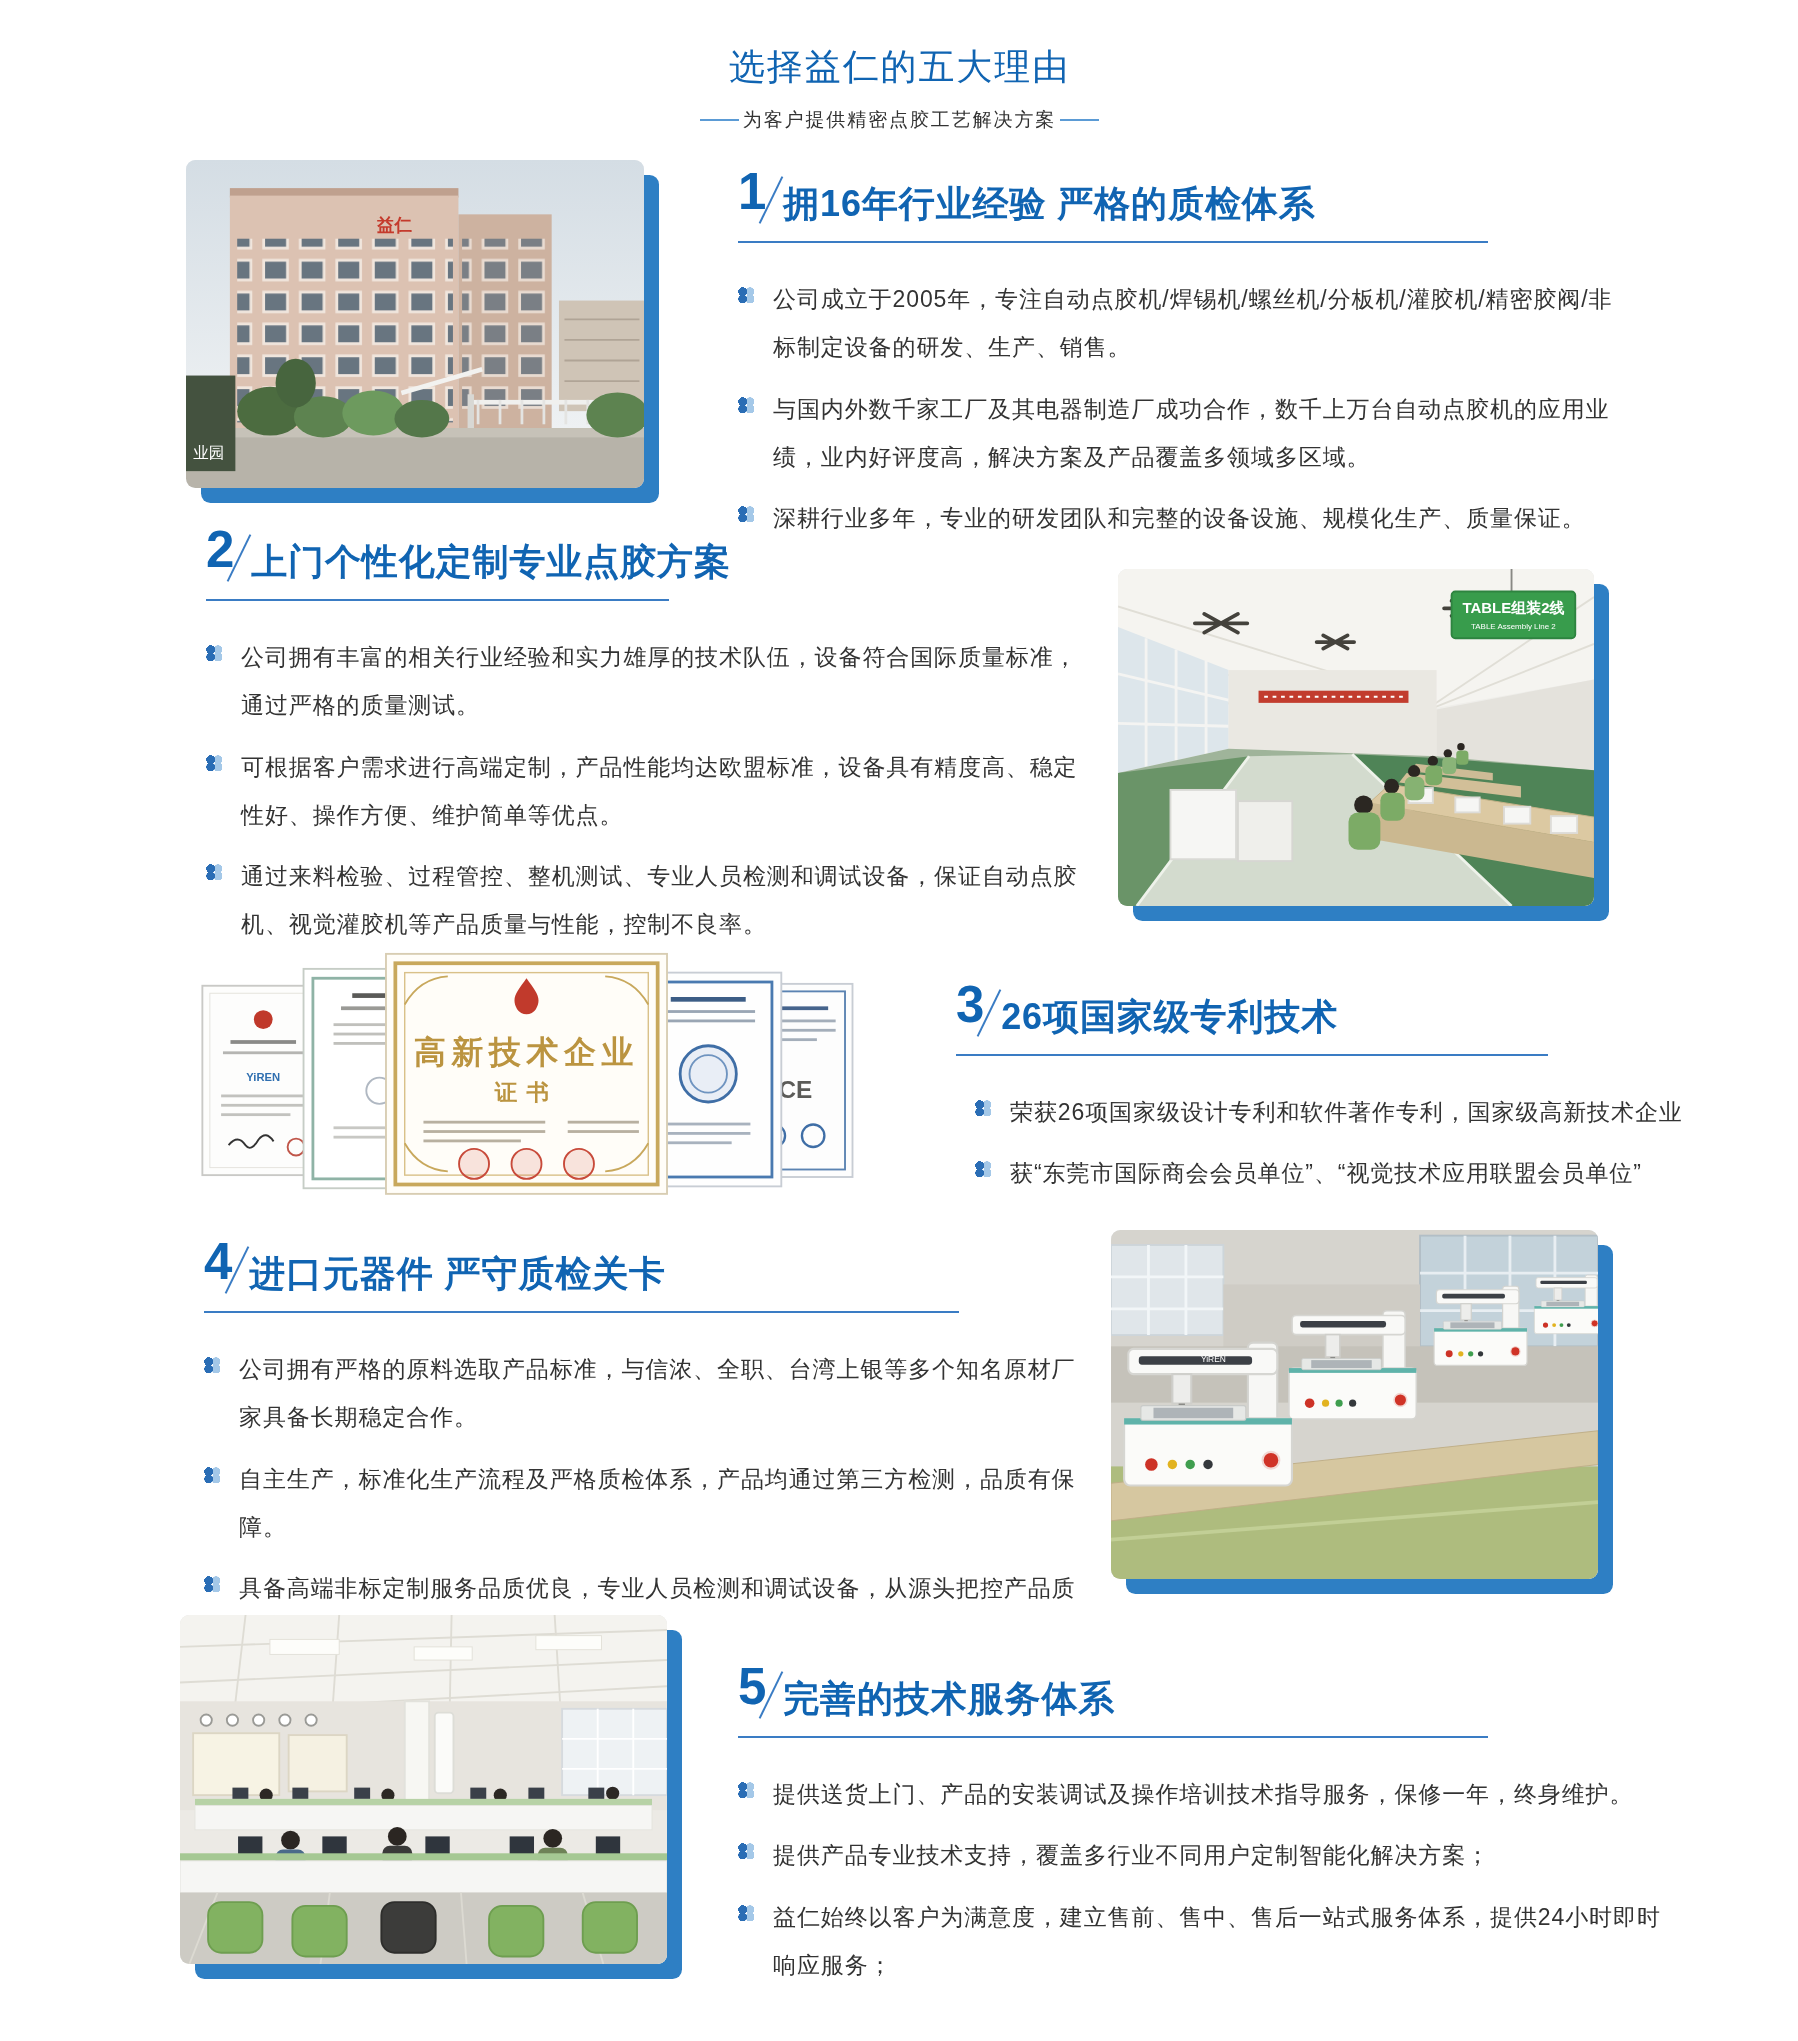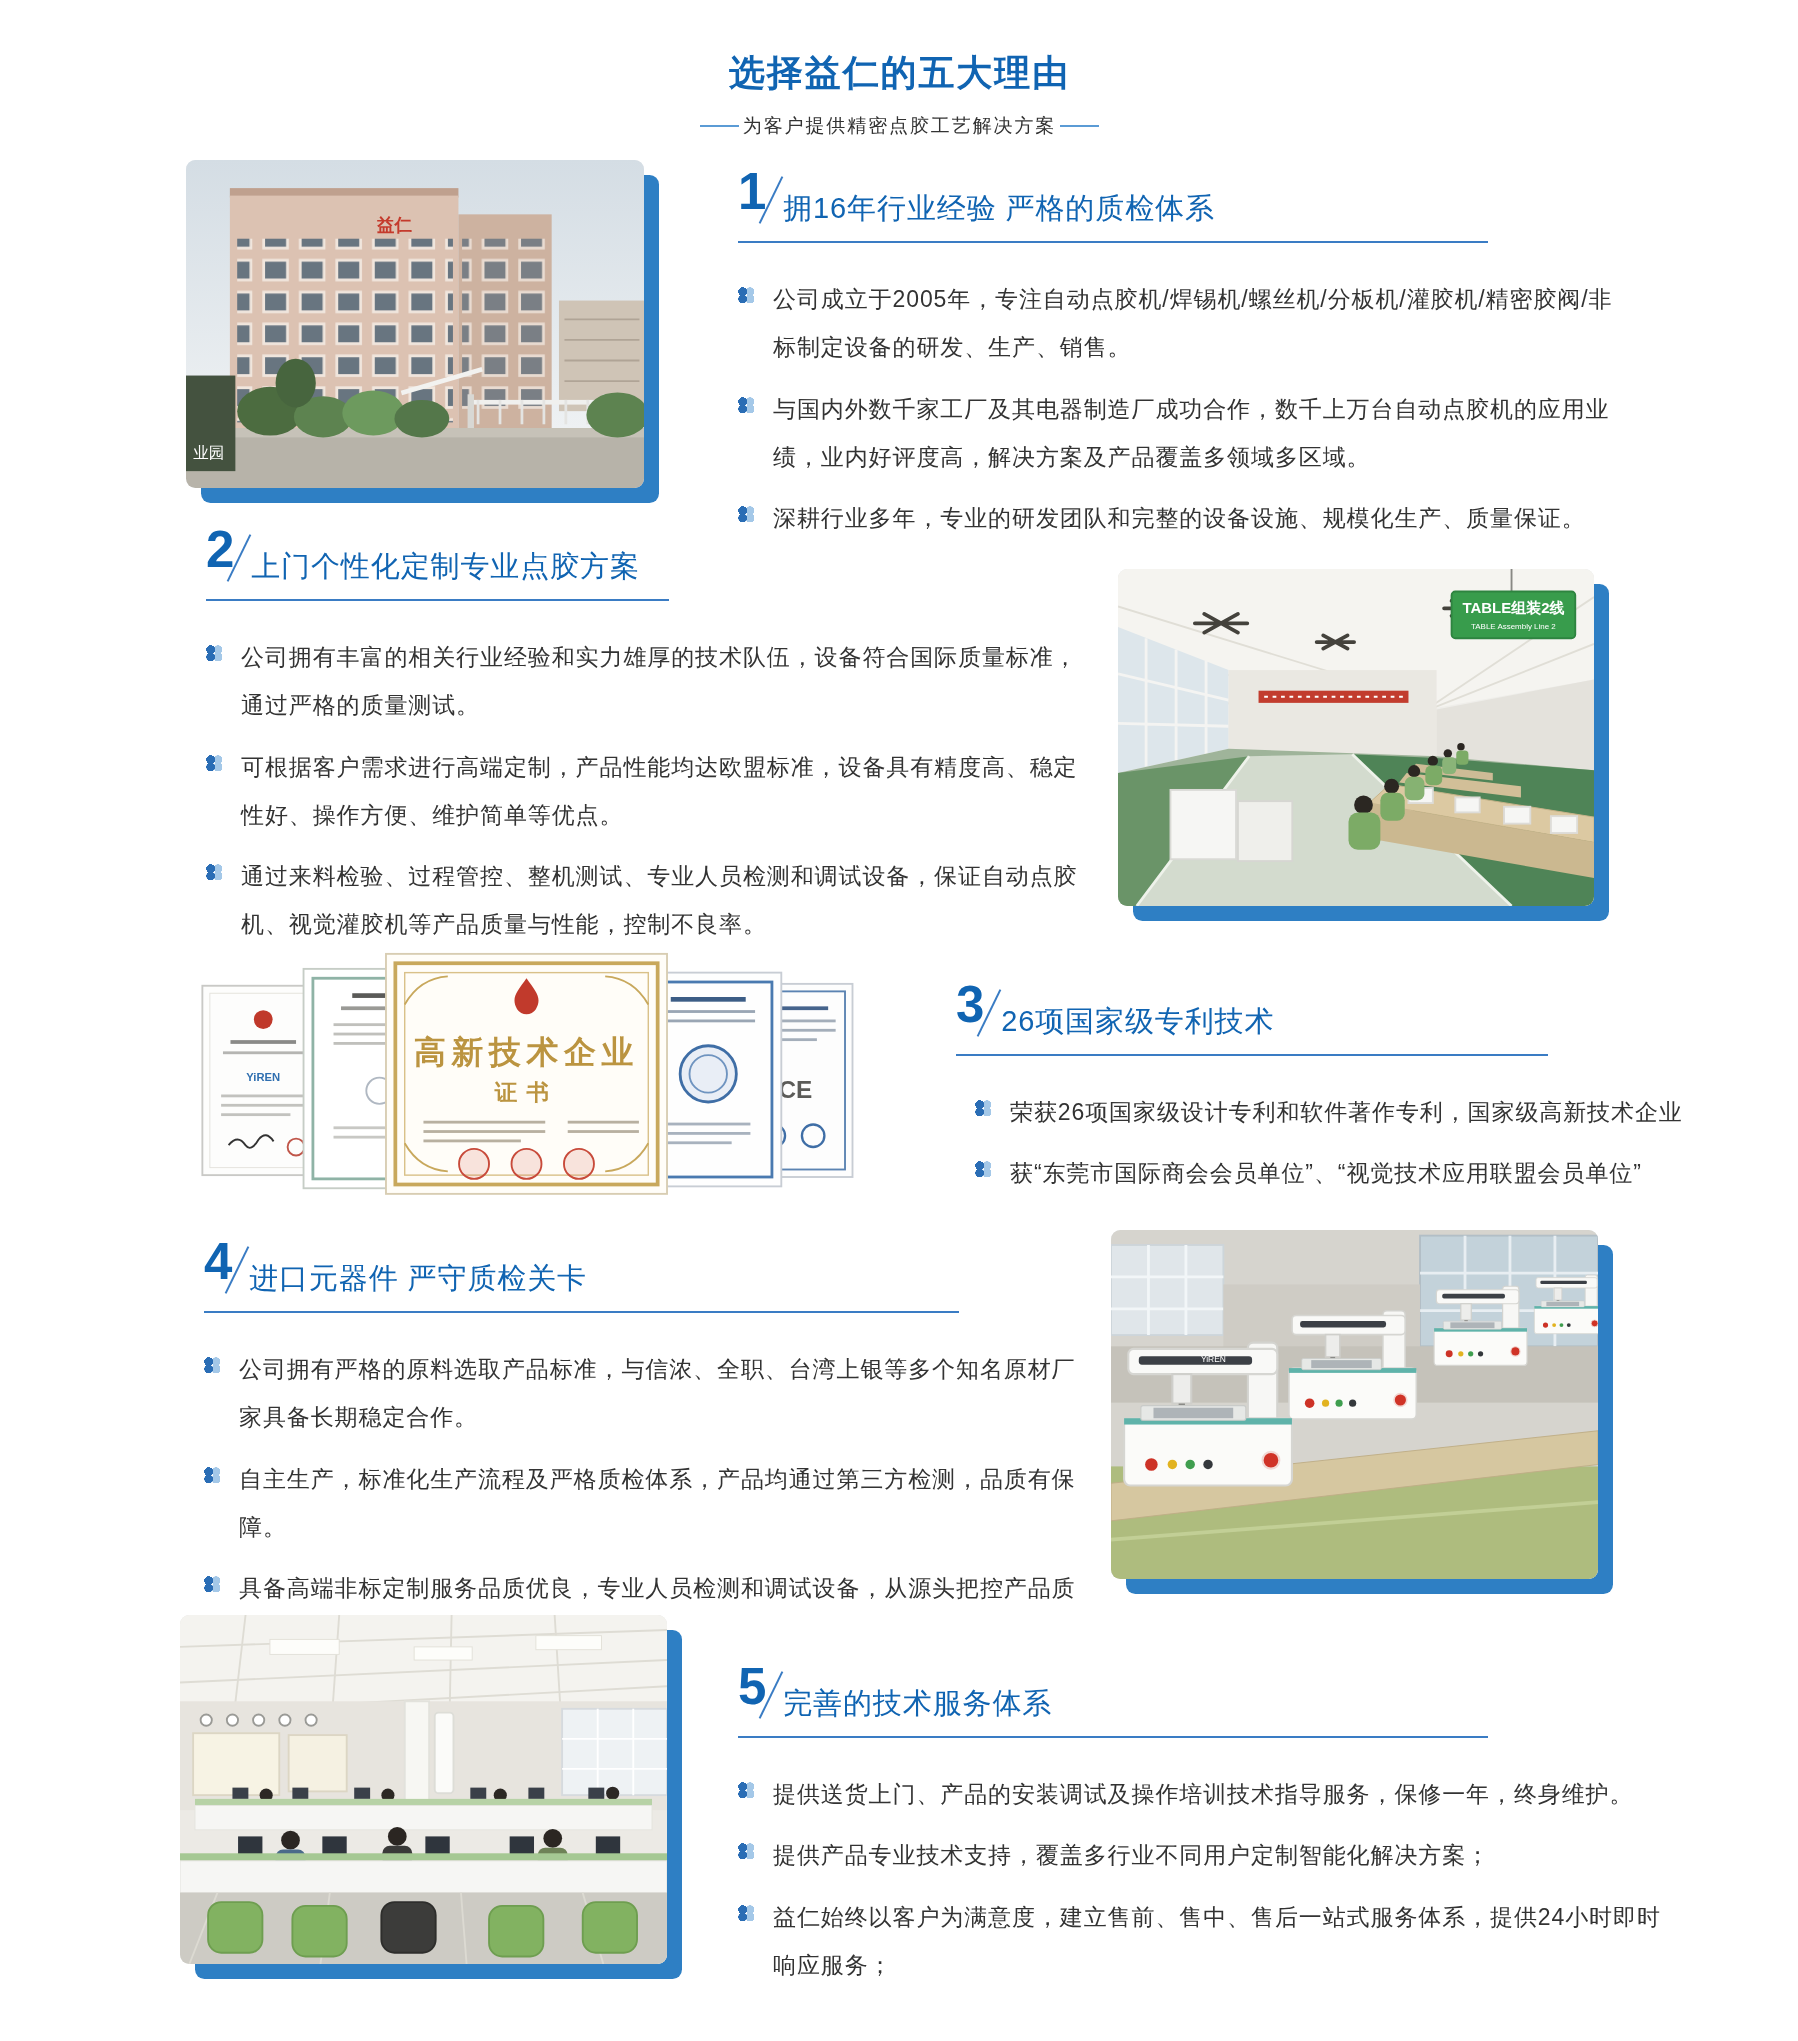--- a/index.html
+++ b/index.html
@@ -1,36 +1,36 @@
 <!DOCTYPE html>
 <html style="font-size:15px"><head>
 <meta charset="utf-8">
 <style>
   html,body { margin:0; padding:0; background:#ffffff; }
   body { font-family:"Liberation Sans","DejaVu Sans",sans-serif; }
   .page { position:relative; width:1799px; height:2042px; background:#fff; overflow:hidden; }
 
   
   .header { position:absolute; left:0; top:37px; width:100%; text-align:center; }
-  .page-title { margin:12px; font-size:36px; font-weight:bold; color:#1064b2; letter-spacing:1.9px; }
+  .page-title { margin:6px; font-size:36px; font-weight:normal; color:#1064b2; letter-spacing:1.9px; }
   .page-subtitle { margin-top:15px; display:flex; justify-content:center; align-items:center; gap:4px; font-size:19px; color:#333; letter-spacing:1.9px; }
   .subtitle-dash { width:39px; height:1.9px; background:#5b9bd5; }
 
   
   .photo-card { position:absolute; border-radius:9.4px; box-shadow:15px 15px 0 0 #2e7fc4; overflow:hidden; background:#e6eaee; }
   .photo-card svg { display:block; width:100%; height:100%; }
   .certs-collage { position:absolute; }
   .certs-collage svg { display:block; width:100%; height:100%; }
 
   
   .sec-text { position:absolute; }
   .sec-head { display:flex; align-items:flex-end; }
   .sec-num { font-size:51px; line-height:0.9; font-weight:bold; color:#1064b2; margin-bottom:11.2px; }
   .sec-slash { width:1.9px; height:52px; background:#3a7cc4; transform:rotate(26deg); margin:0 11.2px 0 3.7px; }
-  .sec-title { margin:0; font-size:29px; font-weight:normal; color:#1064b2; letter-spacing:0.9px; line-height:1.25; }
+  .sec-title { margin:0; font-size:36px; font-weight:bold; color:#1064b2; letter-spacing:0.9px; line-height:1.25; }
   .sec-underline { height:1.9px; background:#3a7cc4; margin-top:15px; }
   .sec-bullets { list-style:none; margin:32px 0 0 0; padding:0; }
   .sec-bullets li { position:relative; padding-left:35px; font-size:23px; line-height:2.1; color:#333; letter-spacing:0.9px; margin-bottom:13px; }
   .clover { position:absolute; left:0; top:12px; width:17px; height:17px;
     background:
       radial-gradient(circle 4.5px at 4.7px 4.7px,  #2a6db5 97%, transparent 100%),
       radial-gradient(circle 4.5px at 4.7px 12px, #2a6db5 97%, transparent 100%),
       radial-gradient(circle 4.5px at 12px 4.7px, #a4c8e8 97%, transparent 100%),
       radial-gradient(circle 4.5px at 12px 12px,#a4c8e8 97%, transparent 100%);
   }

